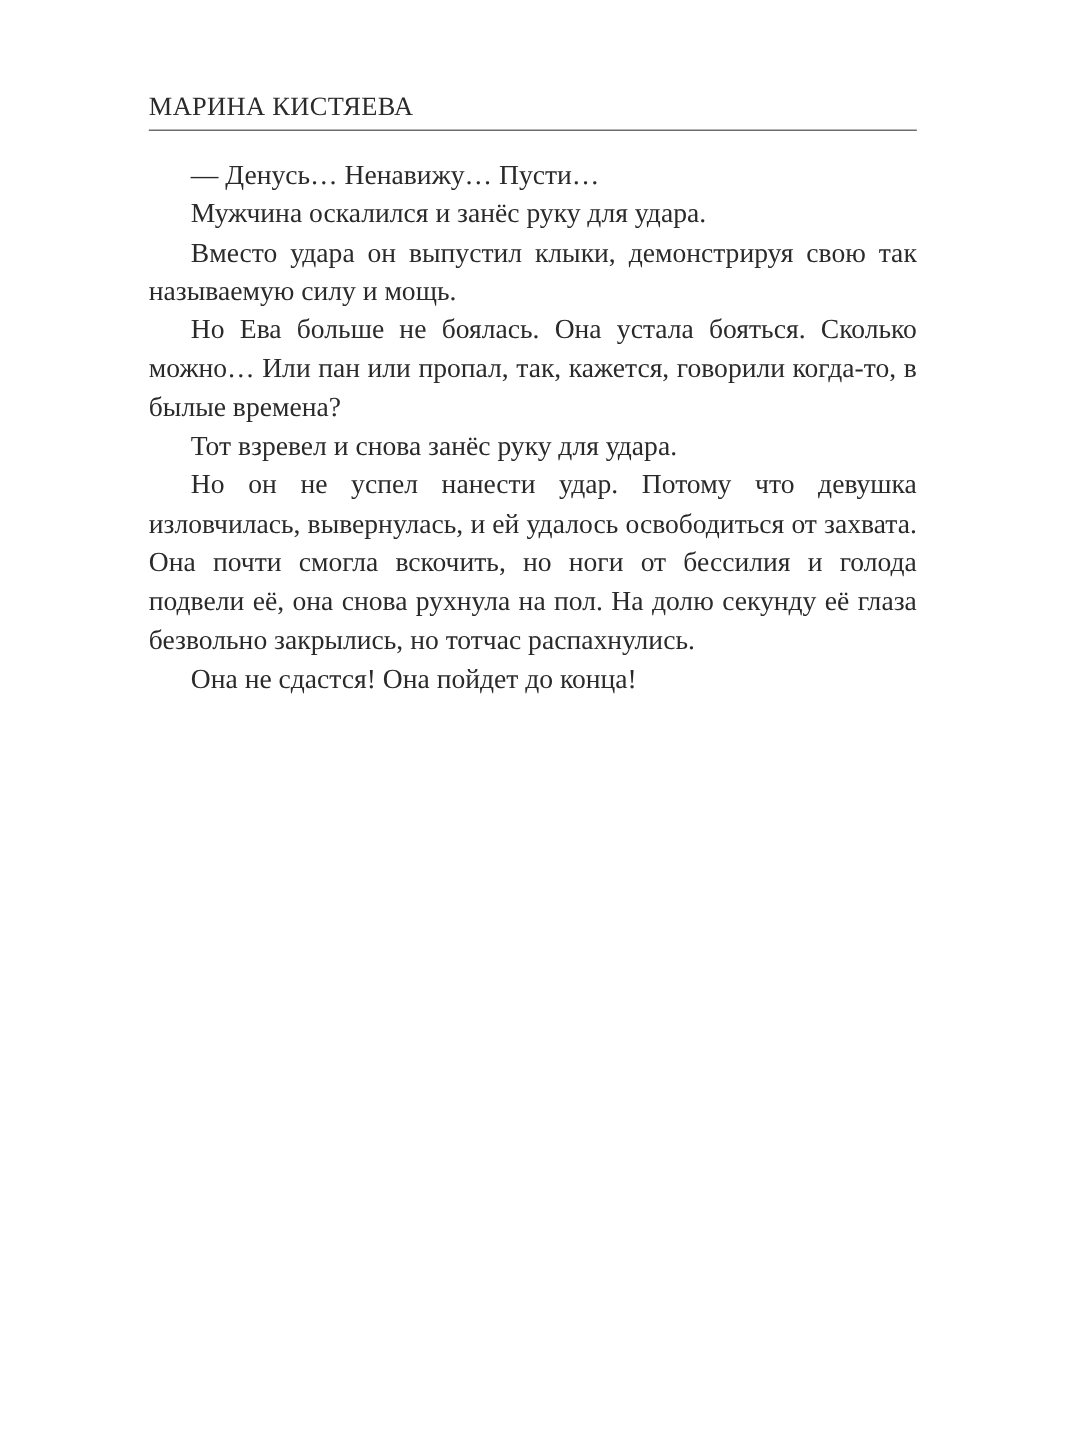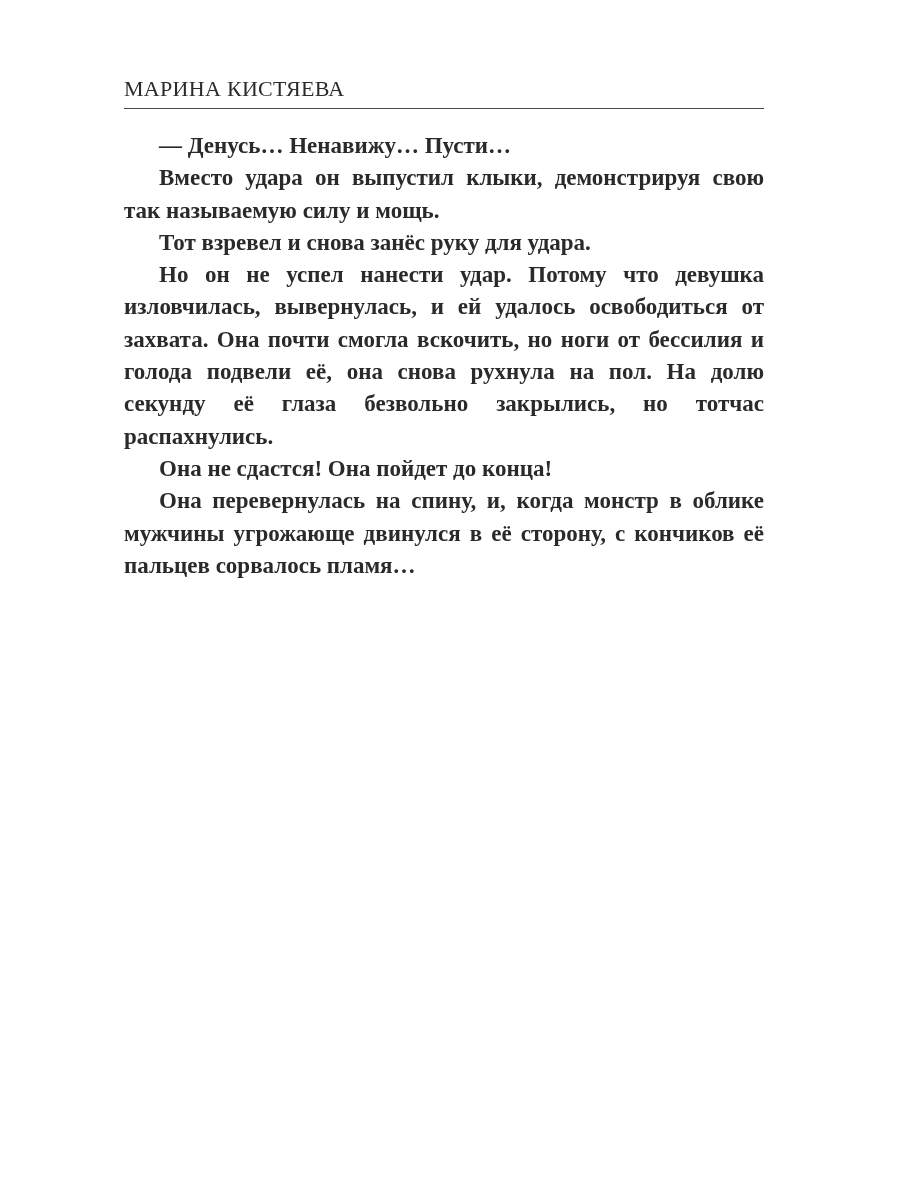--- a/index.html
+++ b/index.html
@@ -34,21 +34,20 @@
       top: 30px;
       width: 640px;
       height: 0;
       border-top: 1.5px solid #4a4a4a;
     }
     .text-block {
       position: absolute;
       left: 124px;
       top: 130px;
       width: 640px;
-      font-weight: bold;
     }
     .para {
       margin: 0;
       font-size: 23px;
       line-height: 32.3px;
       text-align: justify;
       text-indent: 35px;
       hyphens: manual;
       color: #2a2a2a;
     }
@@ -59,18 +58,19 @@
 </head>
 <body>
 
 <header class="running-head">
   <span class="running-head-title">МАРИНА КИСТЯЕВА</span>
   <div class="running-head-rule"></div>
 </header>
 
 <main class="text-block">
   <p class="para no-justify-last">— Денусь… Ненавижу… Пусти…</p>
+  <p class="para no-justify-last">Мужчина оскалился и занёс руку для удара.</p>
   <p class="para no-justify-last">Вместо удара он выпустил клыки, демонстрируя свою так называемую силу и мощь.</p>
+  <p class="para no-justify-last">Но Ева больше не боялась. Она устала бояться. Сколько можно… Или пан или пропал, так, кажется, говорили когда-то, в былые времена?</p>
   <p class="para no-justify-last">Тот взревел и снова занёс руку для удара.</p>
   <p class="para no-justify-last">Но он не успел нанести удар. Потому что девушка изловчилась, вывернулась, и ей удалось освободиться от захвата. Она почти смогла вскочить, но ноги от бессилия и голода подвели её, она снова рухнула на пол. На долю секунду её глаза безвольно закрылись, но тотчас распахнулись.</p>
   <p class="para no-justify-last">Она не сдастся! Она пойдет до конца!</p>
-  <p class="para no-justify-last">Она перевернулась на спину, и, когда монстр в облике мужчины угрожающе двинулся в её сторону, с кончиков её пальцев сорвалось пламя…</p>
 </main>
 
 </body></html>

